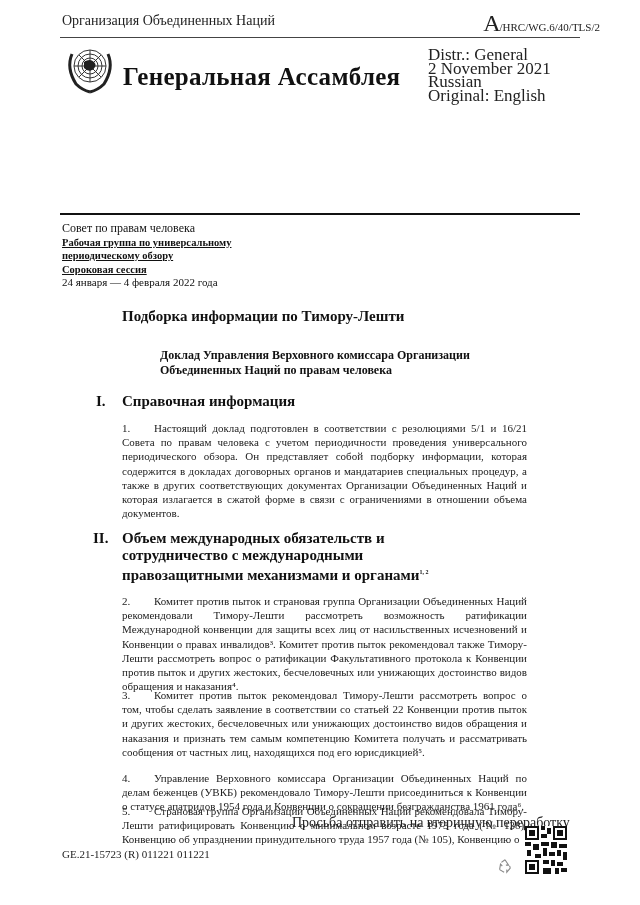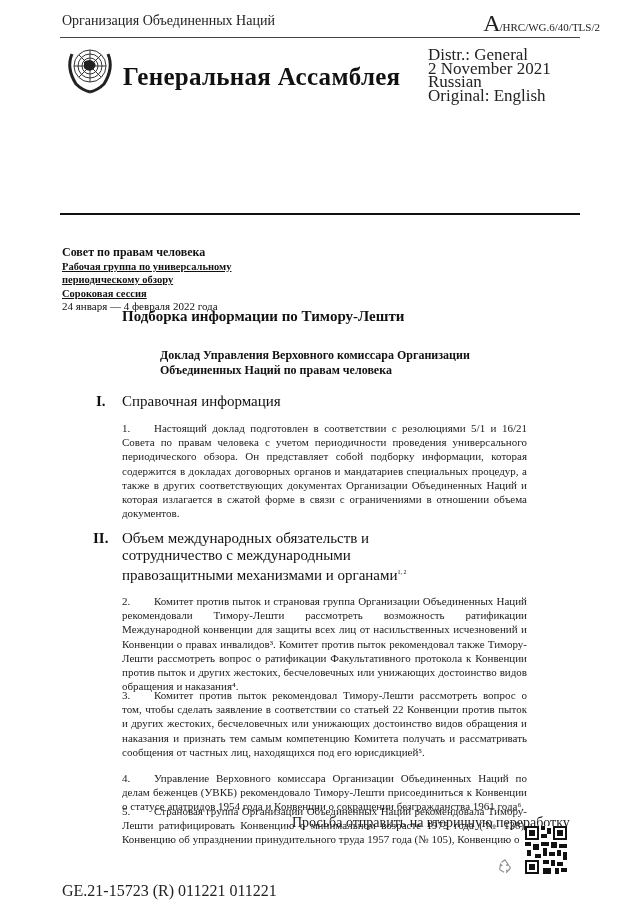--- a/index.html
+++ b/index.html
@@ -7,29 +7,29 @@
   .abs { position: absolute; }
   .org { left: 62px; top: 13px; font-size: 14px; color: #222; }
   .symbol { right: 40px; top: 10px; font-size: 11px; color: #222; }
   .symbol .big { font-size: 24px; letter-spacing: -1px; }
   .rule-top { left: 60px; top: 37px; width: 520px; height: 1px; background: #444; }
   .logo { left: 64px; top: 42px; width: 52px; height: 52px; }
   .ga-title { left: 123px; top: 40px; font-size: 25px; font-weight: bold; letter-spacing: 0.3px; margin-top: 23px; }
   .distr { left: 428px; top: 48px; font-size: 17px; line-height: 13.5px; color: #222; }
   .rule-bottom { left: 60px; top: 213px; width: 520px; height: 2px; background: #111; }
   .council { left: 62px; top: 222px; font-size: 11px; line-height: 13.5px; }
-  .council .b1 { font-weight: bold; font-size: 12px; margin-top: 24px; }
+  .council .b1 { font-weight: normal; font-size: 12px; }
   .council .b2 { font-weight: bold; font-size: 10.5px; text-decoration: underline; }
   .doc-title { left: 122px; top: 308px; font-size: 15px; font-weight: bold; }
   .report-title { left: 122px; top: 348px; font-size: 12px; font-weight: bold; line-height: 15px; width: 380px; margin-left: 38px; }
   .sec-num { font-size: 15px; font-weight: bold; }
-  .sec-title { font-size: 15px; font-weight: normal; line-height: 17px; }
+  .sec-title { font-size: 15px; font-weight: bold; line-height: 17px; }
   .para { left: 122px; width: 405px; font-size: 11px; line-height: 14.2px; text-align: justify; color: #222; }
   .para .num { display: inline-block; width: 32px; }
-  .footer-left { left: 62px; top: 882px; font-size: 16px; color: #222; }
+  .footer-left { left: 62px; top: 848px; font-size: 11px; color: #222; }
   .footer-mid { left: 292px; top: 815px; font-size: 14px; color: #222; }
   .recycle { left: 496px; top: 857px; width: 18px; height: 18px; }
   .qr { left: 525px; top: 826px; width: 42px; height: 48px; }
   sup { font-size: 6px; }
 </style>
 </head>
 <body>
 
 <div class="abs org">Организация Объединенных Наций</div>
 <div class="abs symbol"><span class="big">A</span><span>/HRC/WG.6/40/TLS/2</span></div>

